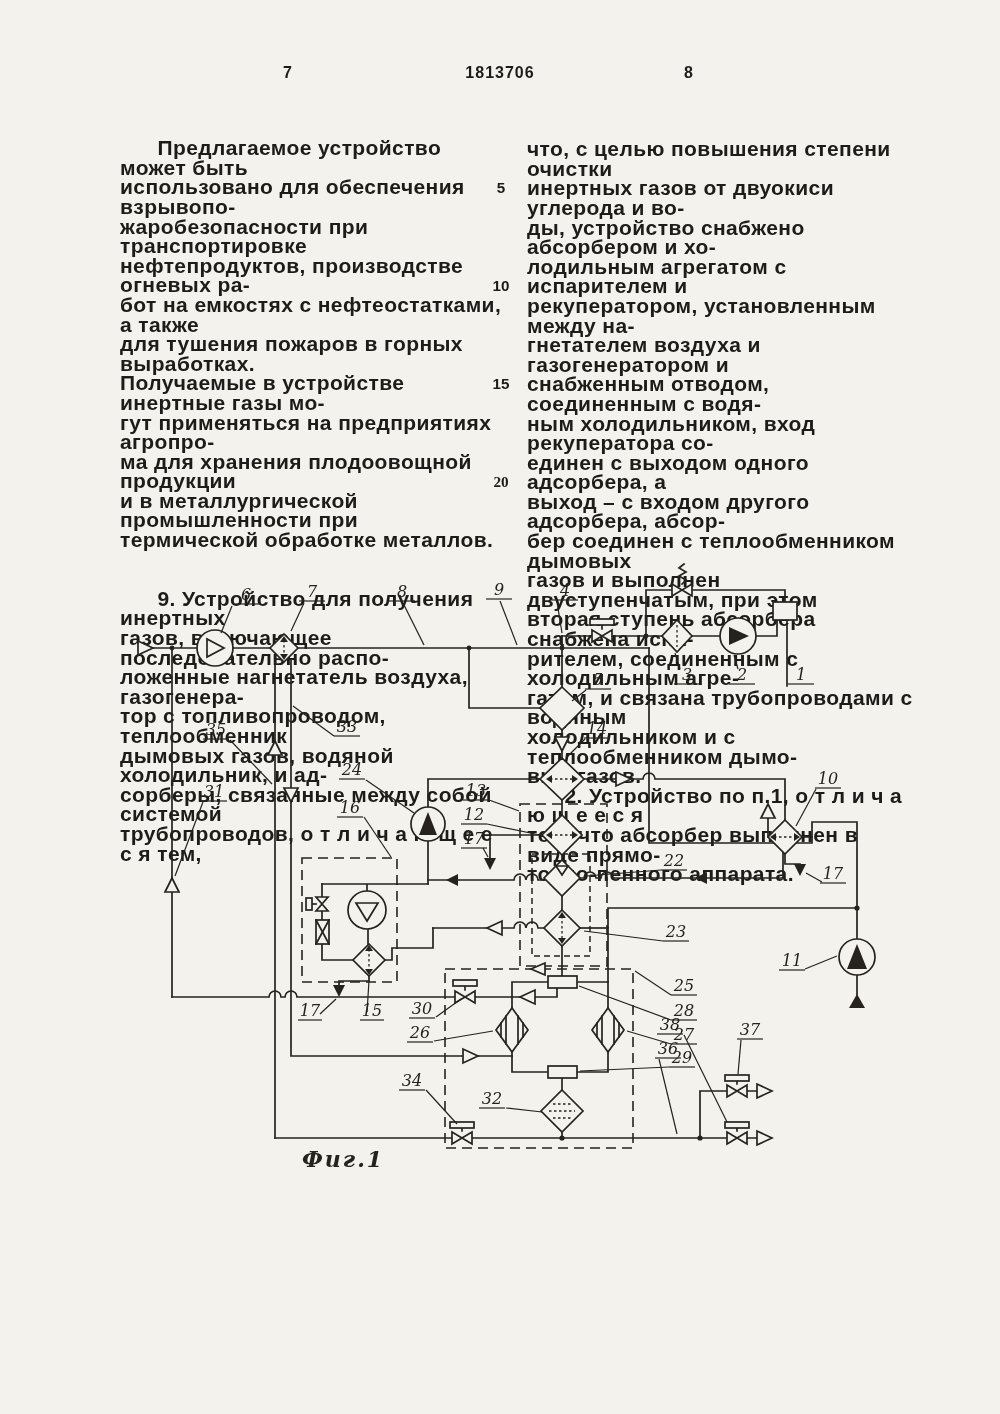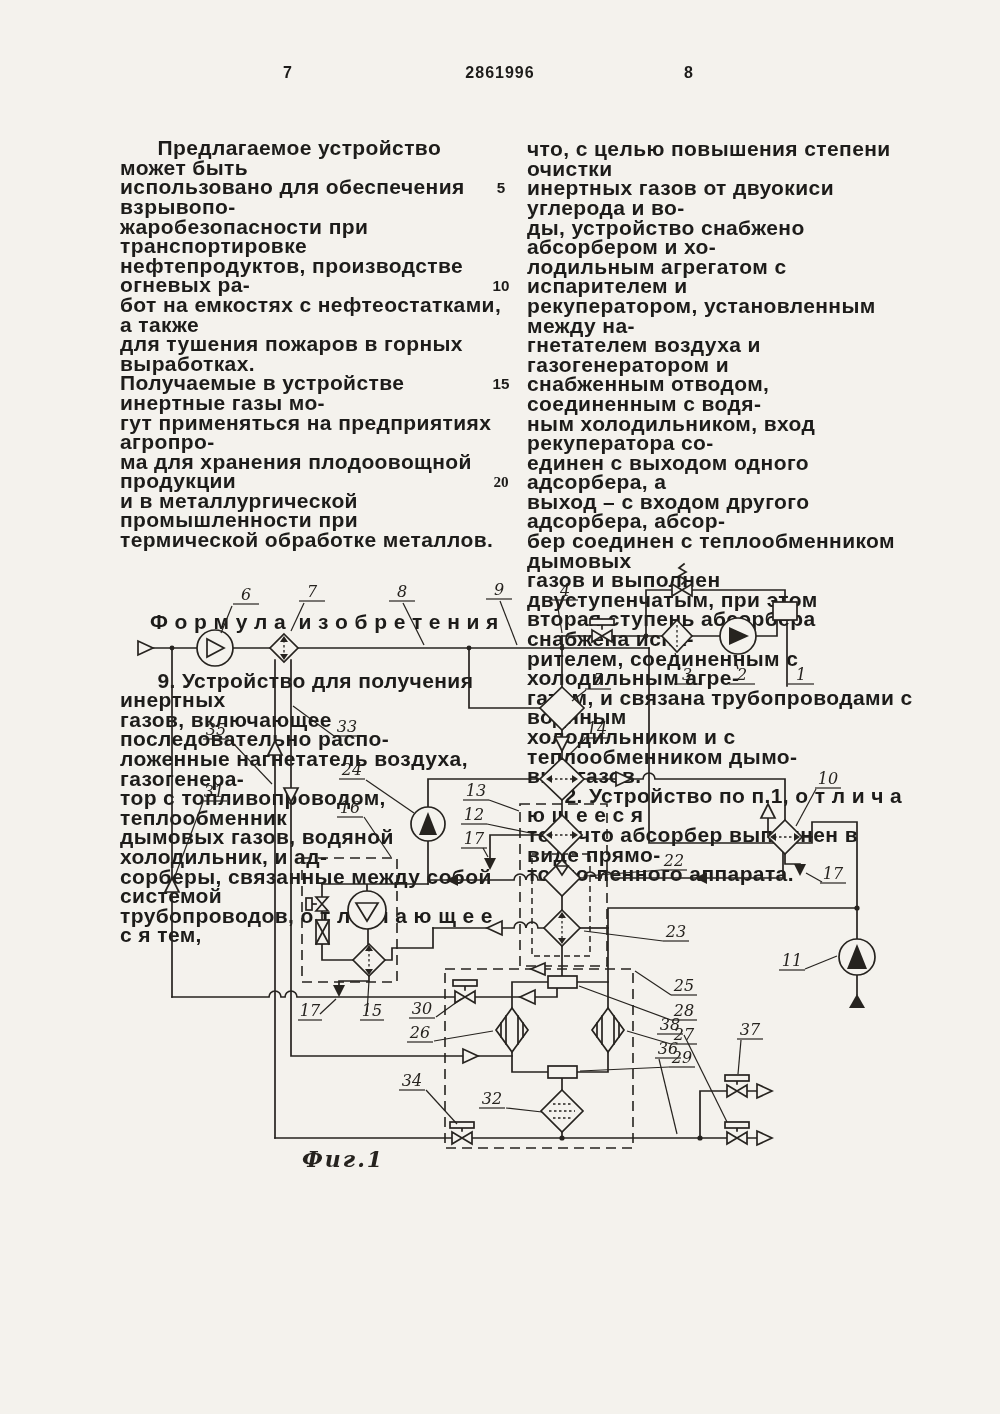--- a/index.html
+++ b/index.html
@@ -24,36 +24,35 @@
   .lead{stroke:#26231f;stroke-width:1.2;fill:none;}
   .lbl{font:italic 16px "DejaVu Serif",serif;fill:#26231f;text-anchor:middle;}
   .cap{font:italic bold 22px "DejaVu Serif",serif;fill:#26231f;text-anchor:middle;letter-spacing:2px;}
 </style>
 </head>
 <body>
 
 <div class="page">
 
   <div class="hdr p7">7</div>
-  <div class="hdr num">2861996</div>
+  <div class="hdr num">1813706</div>
   <div class="hdr p8">8</div>
 
   <div class="col col-left">
     <div>      Предлагаемое устройство может быть
 использовано для обеспечения взрывопо-
 жаробезопасности при транспортировке
 нефтепродуктов, производстве огневых ра-
 бот на емкостях с нефтеостатками, а также
 для тушения пожаров в горных выработках.
 Получаемые в устройстве инертные газы мо-
 гут применяться на предприятиях агропро-
 ма для хранения плодоовощной продукции
 и в металлургической промышленности при
 термической обработке металлов.</div>
-    <div class="claims-heading">Ф о р м у л а  и з о б р е т е н и я</div>
     <div>      9. Устройство для получения инертных
 газов, включающее последовательно распо-
 ложенные нагнетатель воздуха, газогенера-
 тор с топливопроводом, теплообменник
 дымовых газов, водяной холодильник, и ад-
 сорберы, связанные между собой системой
 трубопроводов, о т л и ч а ю щ е е с я тем,</div>
   </div>
 
   <div class="col col-right">

